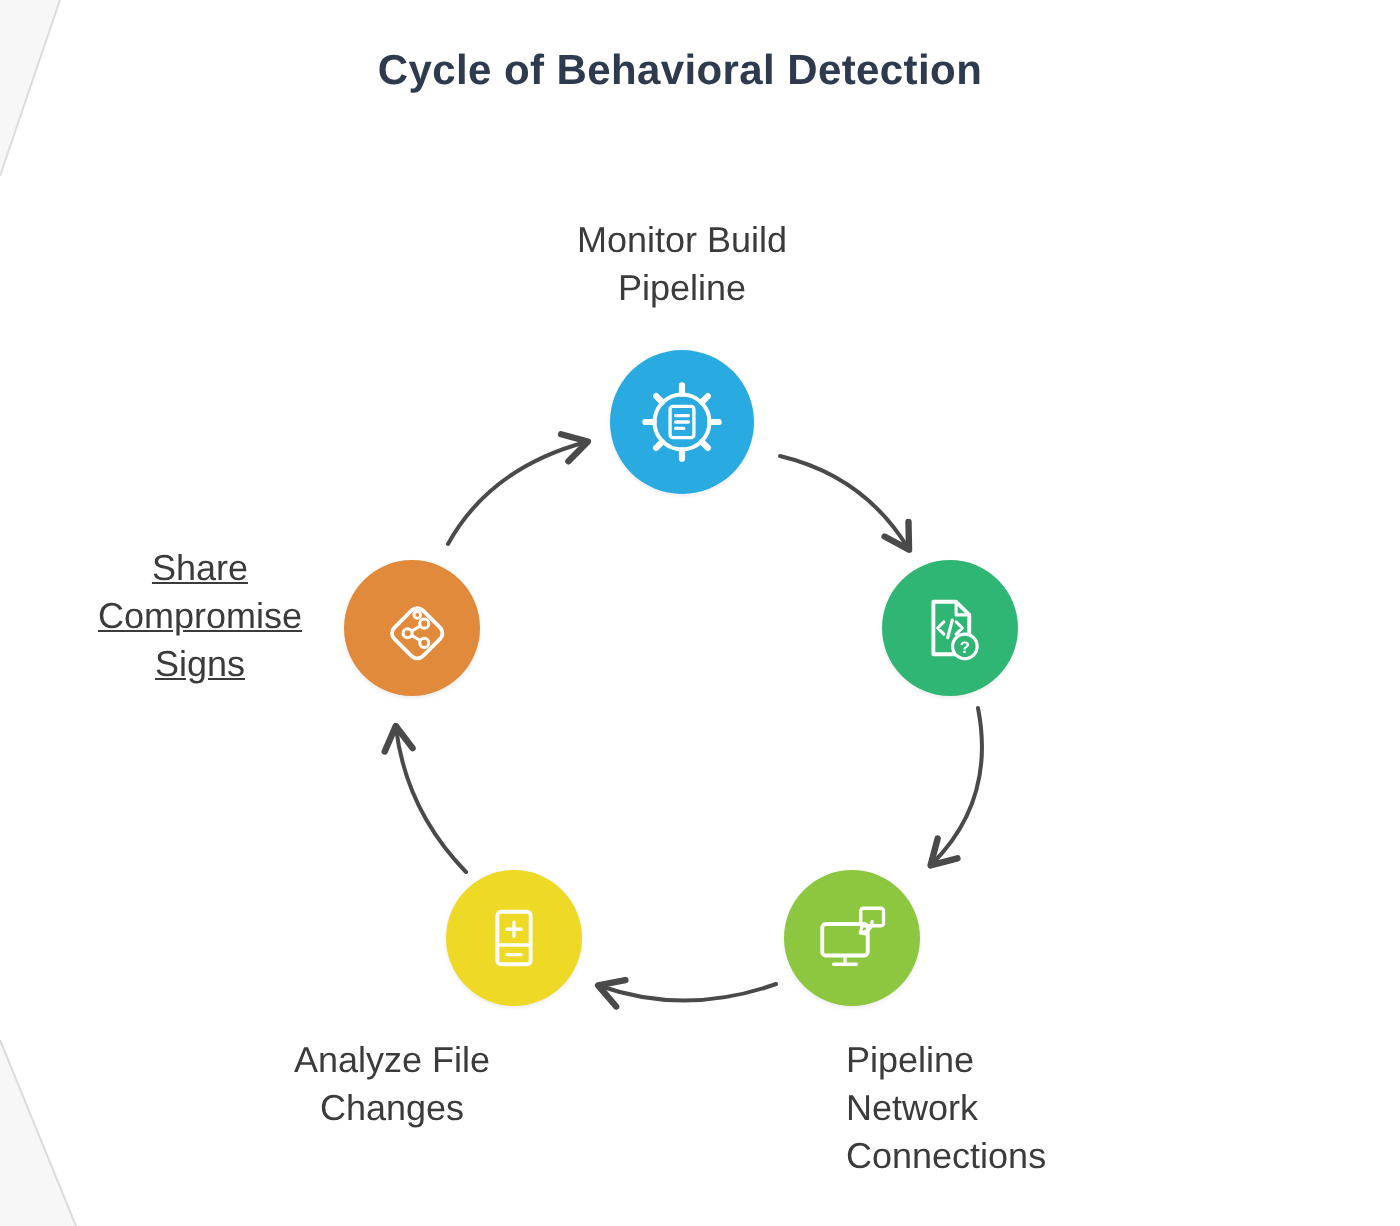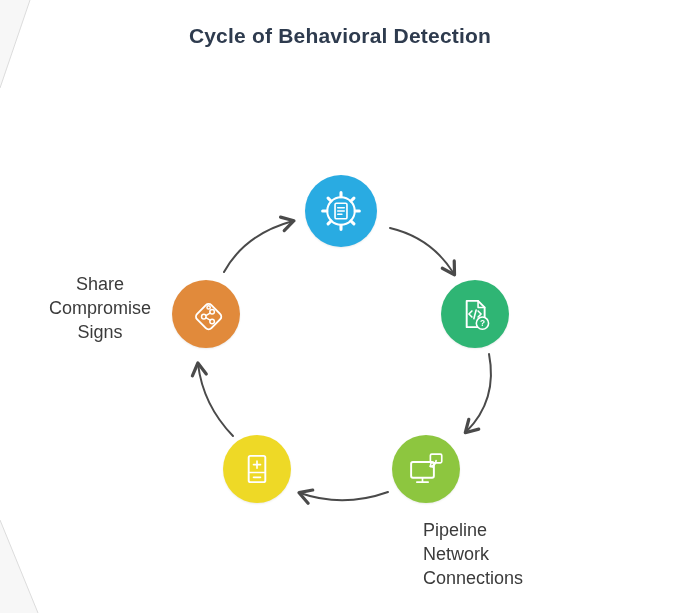--- a/index.html
+++ b/index.html
@@ -25,21 +25,21 @@
   }
   #circle-monitor{left:305px;top:175px;width:72px;height:72px;}
   #circle-detect {left:441px;top:280px;width:68px;height:68px;}
   #circle-observe{left:392px;top:435px;width:68px;height:68px;}
   #circle-analyze{left:223px;top:435px;width:68px;height:68px;}
   #circle-share  {left:172px;top:280px;width:68px;height:68px;}
   #label-monitor{left:241px;top:108px;width:200px;text-align:center;}
   #label-detect {left:527px;top:272px;width:140px;text-align:left;}
   #label-observe{left:423px;top:518px;width:160px;text-align:left;}
   #label-analyze{left:106px;top:518px;width:180px;text-align:center;}
-  #label-share  {left:35px;top:272px;width:130px;text-align:center;}
+  #label-share  {left:35px;top:272px;width:130px;text-align:center;text-decoration:underline;}
   .svgtext{font-size:9.5px;font-weight:bold;fill:#ffffff;stroke:none;font-family:"Liberation Sans",sans-serif;}
 </style>
 </head>
 <body style="--arrow-color: #4a4a4a;">
 
 <div class="canvas">
 
   <svg class="decor" width="700" height="613">
     <path d="M0 0 L30 0 L0 88 Z" fill="#f7f7f7"></path>
     <path d="M30 0 L0 88" stroke="#dcdcdc" stroke-width="1" fill="none"></path>
@@ -63,20 +63,22 @@
   </svg>
 
   <div class="node-circle" id="circle-monitor" style="background: rgb(41, 171, 226); --node-color: #29abe2;">
     <svg width="44" height="44" viewBox="0 0 48 48">
       <circle cx="24" cy="24" r="15"></circle>
       <path d="M44 24h-4.5M24 44v-4.5M4 24h4.5M24 4v4.5M38.1 38.1l-3.2-3.2M9.9 38.1l3.2-3.2M9.9 9.9l3.2 3.2M38.1 9.9l-3.2 3.2" stroke-width="3.4"></path>
       <rect x="17.5" y="15.5" width="13" height="17" rx="1.5" stroke-width="1.8"></rect>
       <path d="M20.5 20.5h7M20.5 24h7M20.5 27.5h4.5" stroke-width="1.8"></path>
     </svg>
   </div>
+  <div class="node-label" id="label-monitor">Monitor Build
+Pipeline</div>
 
   <div class="node-circle" id="circle-detect" style="background: rgb(47, 181, 116); --node-color: #2fb574;">
     <svg width="42" height="42" viewBox="0 0 48 48">
       <path d="M14.5 9 H27.5 L35 16.5 V39 H14.5 Z"></path>
       <path d="M27.5 9 V16.5 H35" stroke-width="1.8"></path>
       <path d="M20.5 20.5l-3.5 3.5 3.5 3.5 M27.5 20.5l3.5 3.5-3.5 3.5 M25.3 19.5l-2.6 10" stroke-width="1.8"></path>
       <circle cx="32.5" cy="34.5" r="7" fill="var(--node-color)" stroke-width="1.8"></circle>
       <text class="svgtext" x="32.5" y="38" text-anchor="middle">?</text>
     </svg>
   </div>
@@ -95,20 +97,22 @@
 Connections</div>
 
   <div class="node-circle" id="circle-analyze" style="background: rgb(238, 217, 38); --node-color: #eed926;">
     <svg width="42" height="42" viewBox="0 0 48 48">
       <rect x="14.5" y="9" width="19" height="30" rx="2"></rect>
       <path d="M24 15v8M20 19h8" stroke-width="1.9"></path>
       <path d="M14.5 28h19" stroke-width="1.9"></path>
       <path d="M20 33.5h8" stroke-width="1.9"></path>
     </svg>
   </div>
+  <div class="node-label" id="label-analyze">Analyze File
+Changes</div>
 
   <div class="node-circle" id="circle-share" style="background: rgb(225, 138, 59); --node-color: #e18a3b;">
     <svg width="42" height="42" viewBox="0 0 48 48">
       <rect x="15.5" y="15.5" width="23" height="23" rx="4.5" transform="rotate(45 27 27)"></rect>
       <circle cx="27" cy="16.5" r="1.9" stroke-width="1.7"></circle>
       <circle cx="21.5" cy="27" r="2.6" stroke-width="1.7"></circle>
       <circle cx="31" cy="21.5" r="2.6" stroke-width="1.7"></circle>
       <circle cx="31" cy="32.5" r="2.6" stroke-width="1.7"></circle>
       <path d="M23.8 25.8 L28.7 22.9 M23.8 28.2 L28.7 31.1" stroke-width="1.7"></path>
     </svg>

